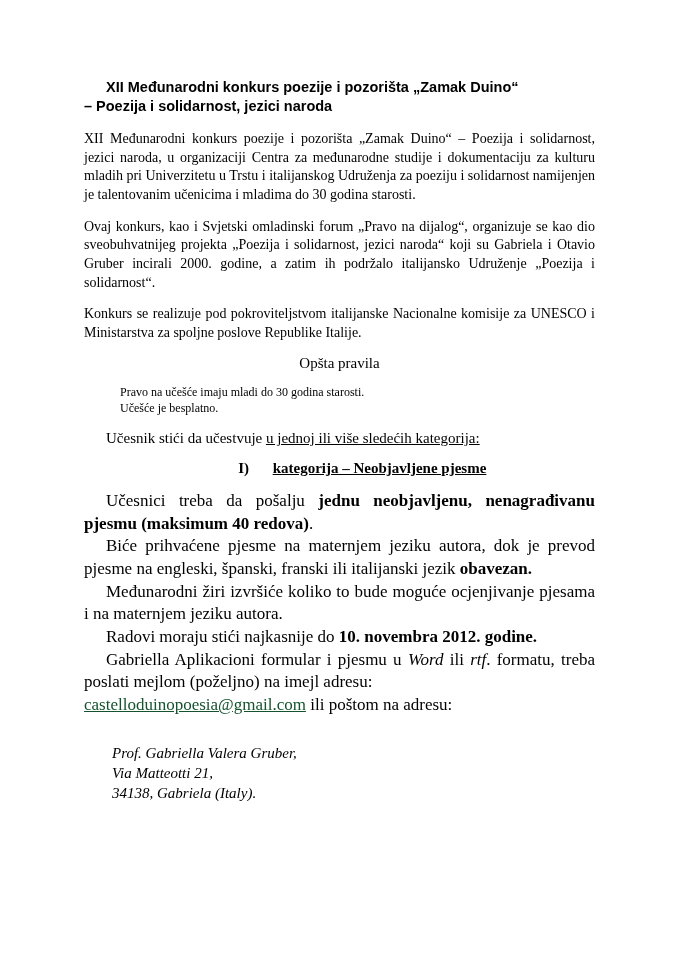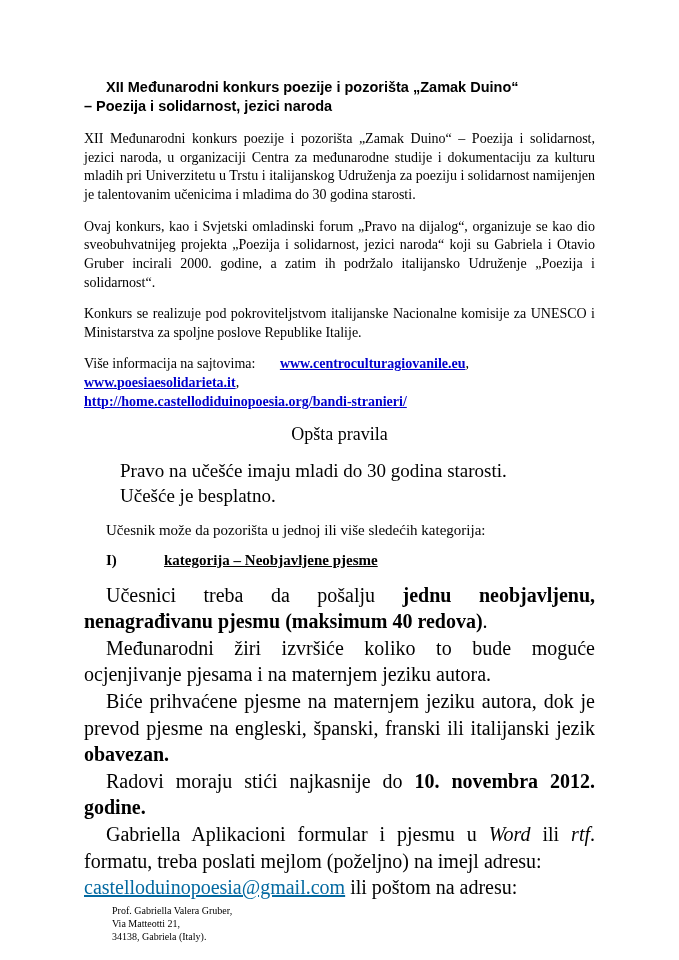--- a/index.html
+++ b/index.html
@@ -40,127 +40,125 @@
     margin: 0 0 13px 0;
     text-justify: inter-word;
   }
   .link {
     color: #0000cc;
     font-weight: bold;
     text-decoration: underline;
     font-family: "Liberation Serif", serif;
   }
   .mail-link {
-    color: #0369a1;
+    color: #14532d;
     text-decoration: underline;
     font-weight: normal;
   }
   .center {
     text-align: center;
-    font-size: 18px;
+    font-size: 15px;
     margin: 0 0 13px 0;
   }
   .rules-line {
-    font-size: 19px;
+    font-size: 12px;
     line-height: 1.33;
     margin: 0;
     padding-left: 36px;
   }
   .rules-block {
     margin: 0 0 13px 0;
   }
   .ucesnik {
     font-size: 15px;
     margin: 0 0 13px 0;
     padding-left: 22px;
   }
   .u {
+    text-decoration: underline;
   }
   .cat-head {
     font-size: 15px;
     font-weight: bold;
     margin: 0 0 13px 0;
     padding-left: 22px;
+    text-align: center;
   }
   .cat-head .num {
     display: inline-block;
     width: 58px;
     font-weight: bold;
   }
   .cat-head .cat-label {
     text-decoration: underline;
   }
   .sec-para {
-    font-size: 20px;
+    font-size: 17px;
     line-height: 1.33;
     text-align: justify;
     margin: 0;
     text-indent: 22px;
   }
   .sec-para.noindent {
     text-indent: 0;
   }
   b.bold { font-weight: bold; }
   i.ital { }
   .addr {
-    font-size: 10px;
+    font-size: 15px;
     line-height: 1.33;
-    margin: 3px 0 0 0;
+    margin: 28px 0 0 0;
     padding-left: 28px;
+    font-style: italic;
   }
   .addr div { white-space: pre; }
 </style>
 </head>
 <body>
 
 <div class="page">
 
   <div class="doc-title">
     <span class="indent"></span><span>XII Međunarodni konkurs poezije i pozorišta „Zamak Duino“</span><br>
     <span>– Poezija i solidarnost, jezici naroda</span>
   </div>
 
   <p class="body">XII Međunarodni konkurs poezije i pozorišta „Zamak Duino“ – Poezija i solidarnost, jezici naroda, u organizaciji Centra za međunarodne studije i dokumentaciju za kulturu mladih pri Univerzitetu u Trstu i italijanskog Udruženja za poeziju i solidarnost namijenjen je talentovanim učenicima i mladima do 30 godina starosti.</p>
 
 
   <p class="body">Ovaj konkurs, kao i Svjetski omladinski forum „Pravo na dijalog“, organizuje se kao dio sveobuhvatnijeg projekta „Poezija i solidarnost, jezici naroda“ koji su Gabriela i Otavio Gruber incirali 2000. godine, a zatim ih podržalo italijansko Udruženje „Poezija i solidarnost“.</p>
 
   <p class="body">Konkurs se realizuje pod pokroviteljstvom italijanske Nacionalne komisije za UNESCO i Ministarstva za spoljne poslove Republike Italije.</p>
 
-  <p class="body">
-    <span>Više informacija na sajtovima:</span>&nbsp;&nbsp;&nbsp;&nbsp;&nbsp;&nbsp;&nbsp;<a class="link" href="#">www.centroculturagiovanile.eu</a>,<br>
-    <a class="link" href="#">www.poesiaesolidarieta.it</a>,<br>
-    <a class="link" href="#">http://home.castellodiduinopoesia.org/bandi-stranieri/</a>
-  </p>
 
   <p class="center">Opšta pravila</p>
 
   <div class="rules-block">
     <p class="rules-line">Pravo na učešće imaju mladi do 30 godina starosti.</p>
     <p class="rules-line">Učešće je besplatno.</p>
   </div>
 
   <p class="ucesnik">
-    <span>Učesnik  može da pozorišta </span><span class="u">u jednoj ili više sledećih kategorija:</span>
+    <span>Učesnik  stići da učestvuje </span><span class="u">u jednoj ili više sledećih kategorija:</span>
   </p>
 
   <p class="cat-head">
     <span class="num">I)</span><span class="cat-label">kategorija – Neobjavljene pjesme</span>
   </p>
 
   <p class="sec-para">
     <span>Učesnici treba da pošalju </span><b class="bold">jednu neobjavljenu, nenagrađivanu pjesmu (maksimum 40 redova)</b><span>.</span>
   </p>
 
   <p class="sec-para">
-    <span>Međunarodni žiri izvršiće koliko to bude moguće ocjenjivanje pjesama i na maternjem jeziku autora.</span>
+    <span>Biće prihvaćene pjesme na maternjem jeziku autora, dok je prevod pjesme na engleski, španski, franski ili italijanski jezik </span><b class="bold">obavezan.</b>
   </p>
 
   <p class="sec-para">
-    <span>Biće prihvaćene pjesme na maternjem jeziku autora, dok je prevod pjesme na engleski, španski, franski ili italijanski jezik </span><b class="bold">obavezan.</b>
+    <span>Međunarodni žiri izvršiće koliko to bude moguće ocjenjivanje pjesama i na maternjem jeziku autora.</span>
   </p>
 
   <p class="sec-para">
     <span>Radovi moraju stići najkasnije do </span><b class="bold">10. novembra 2012. godine.</b>
   </p>
 
   <p class="sec-para">
     <span>Gabriella Aplikacioni formular i pjesmu u </span><i class="ital">Word</i><span> ili </span><i class="ital">rtf</i><span>. formatu, treba poslati mejlom (poželjno) na imejl adresu:</span>
   </p>
 

